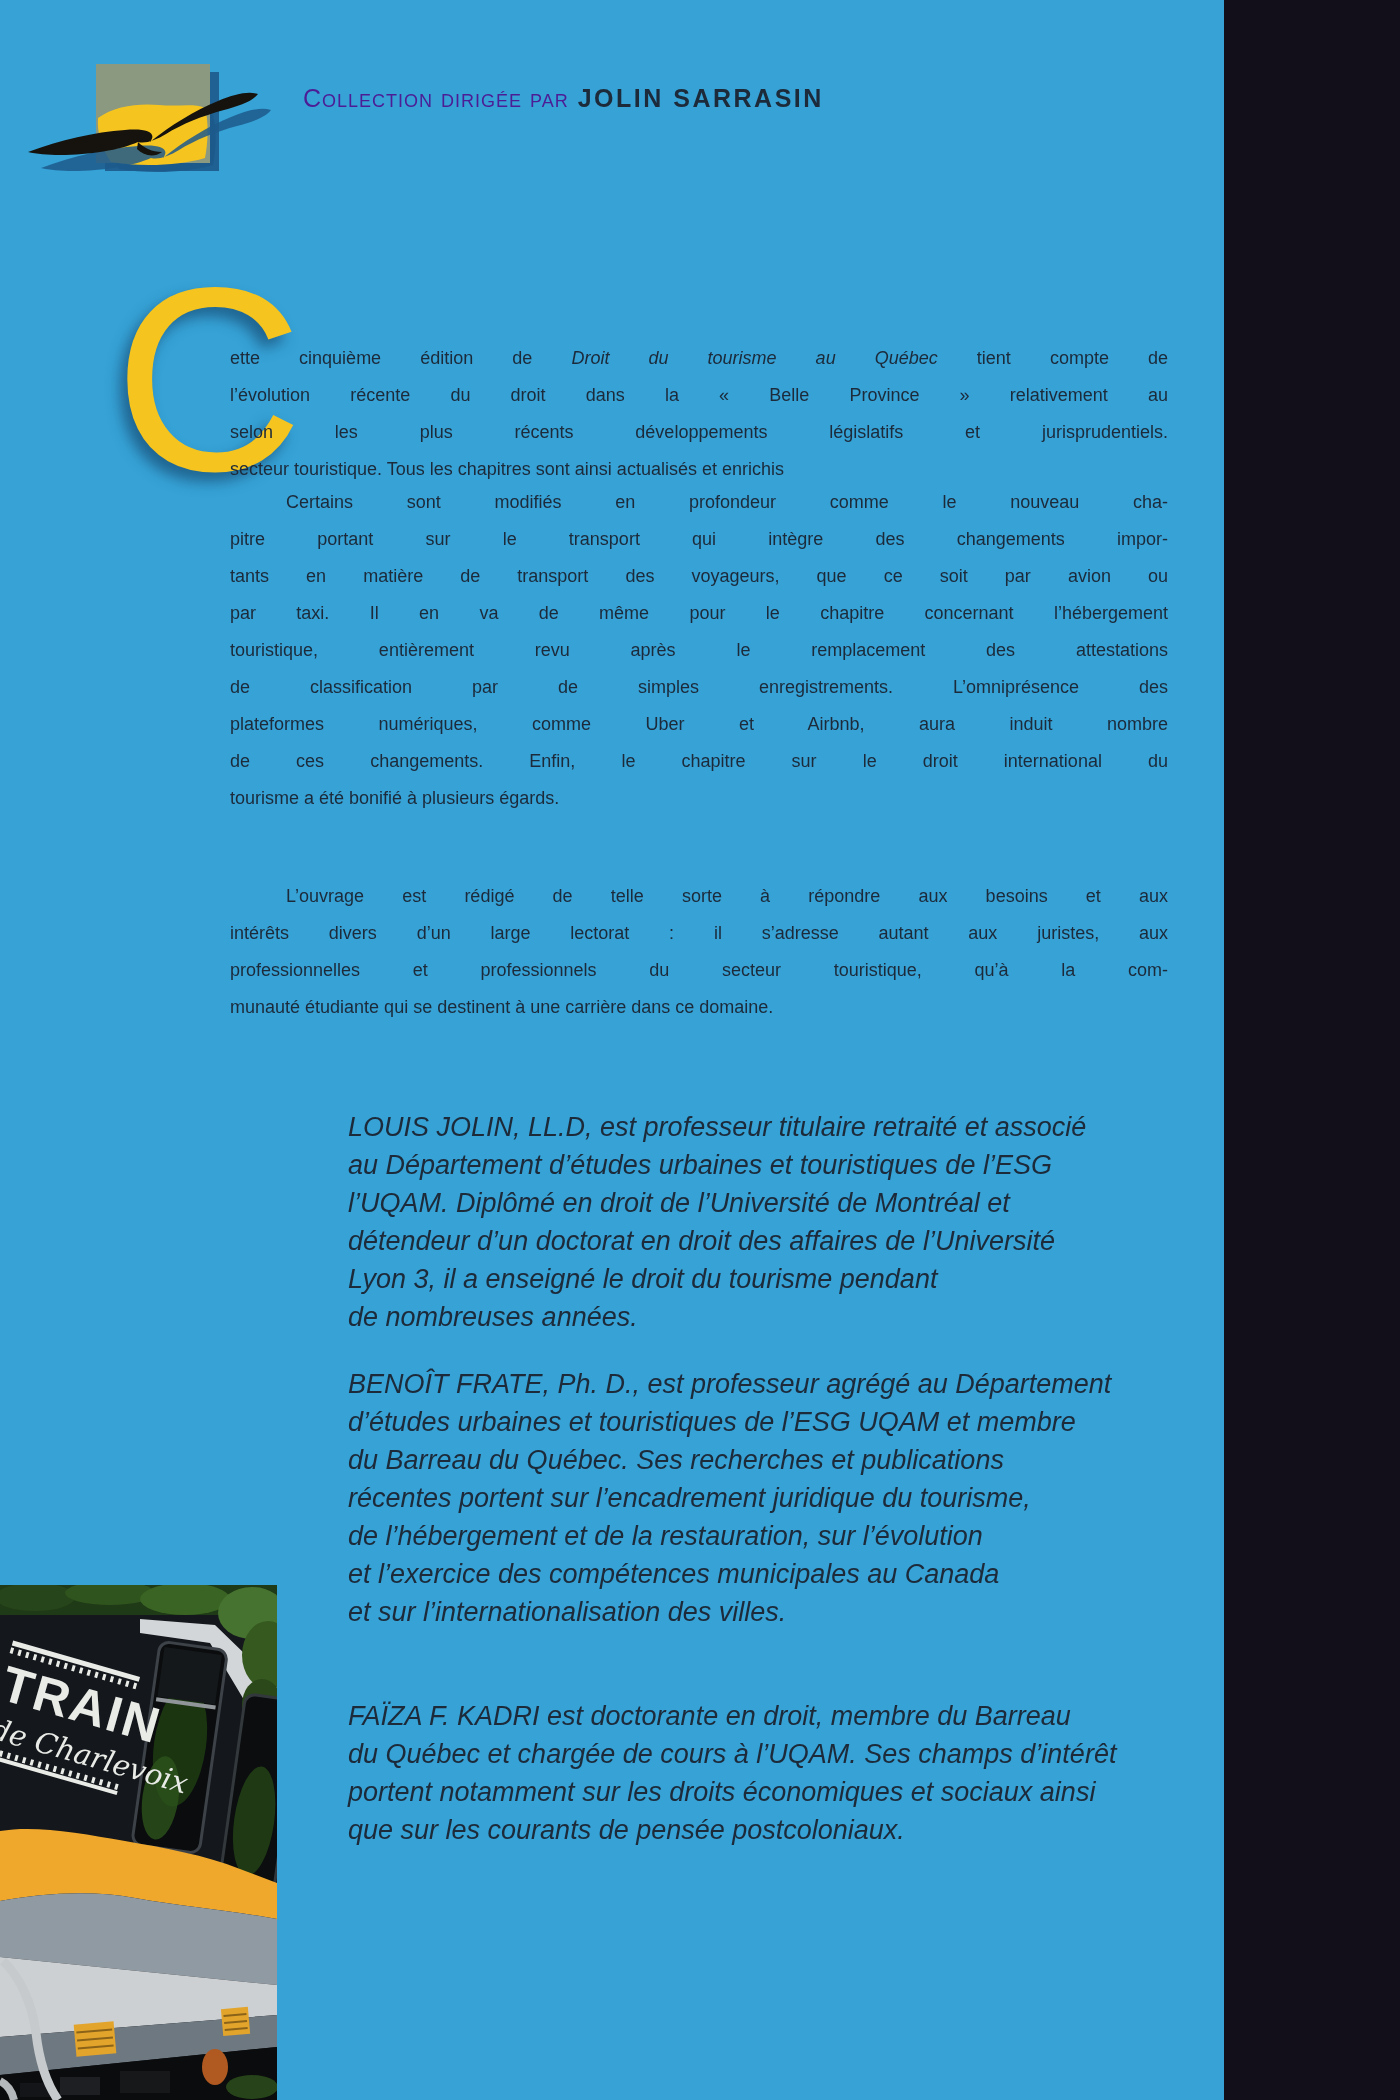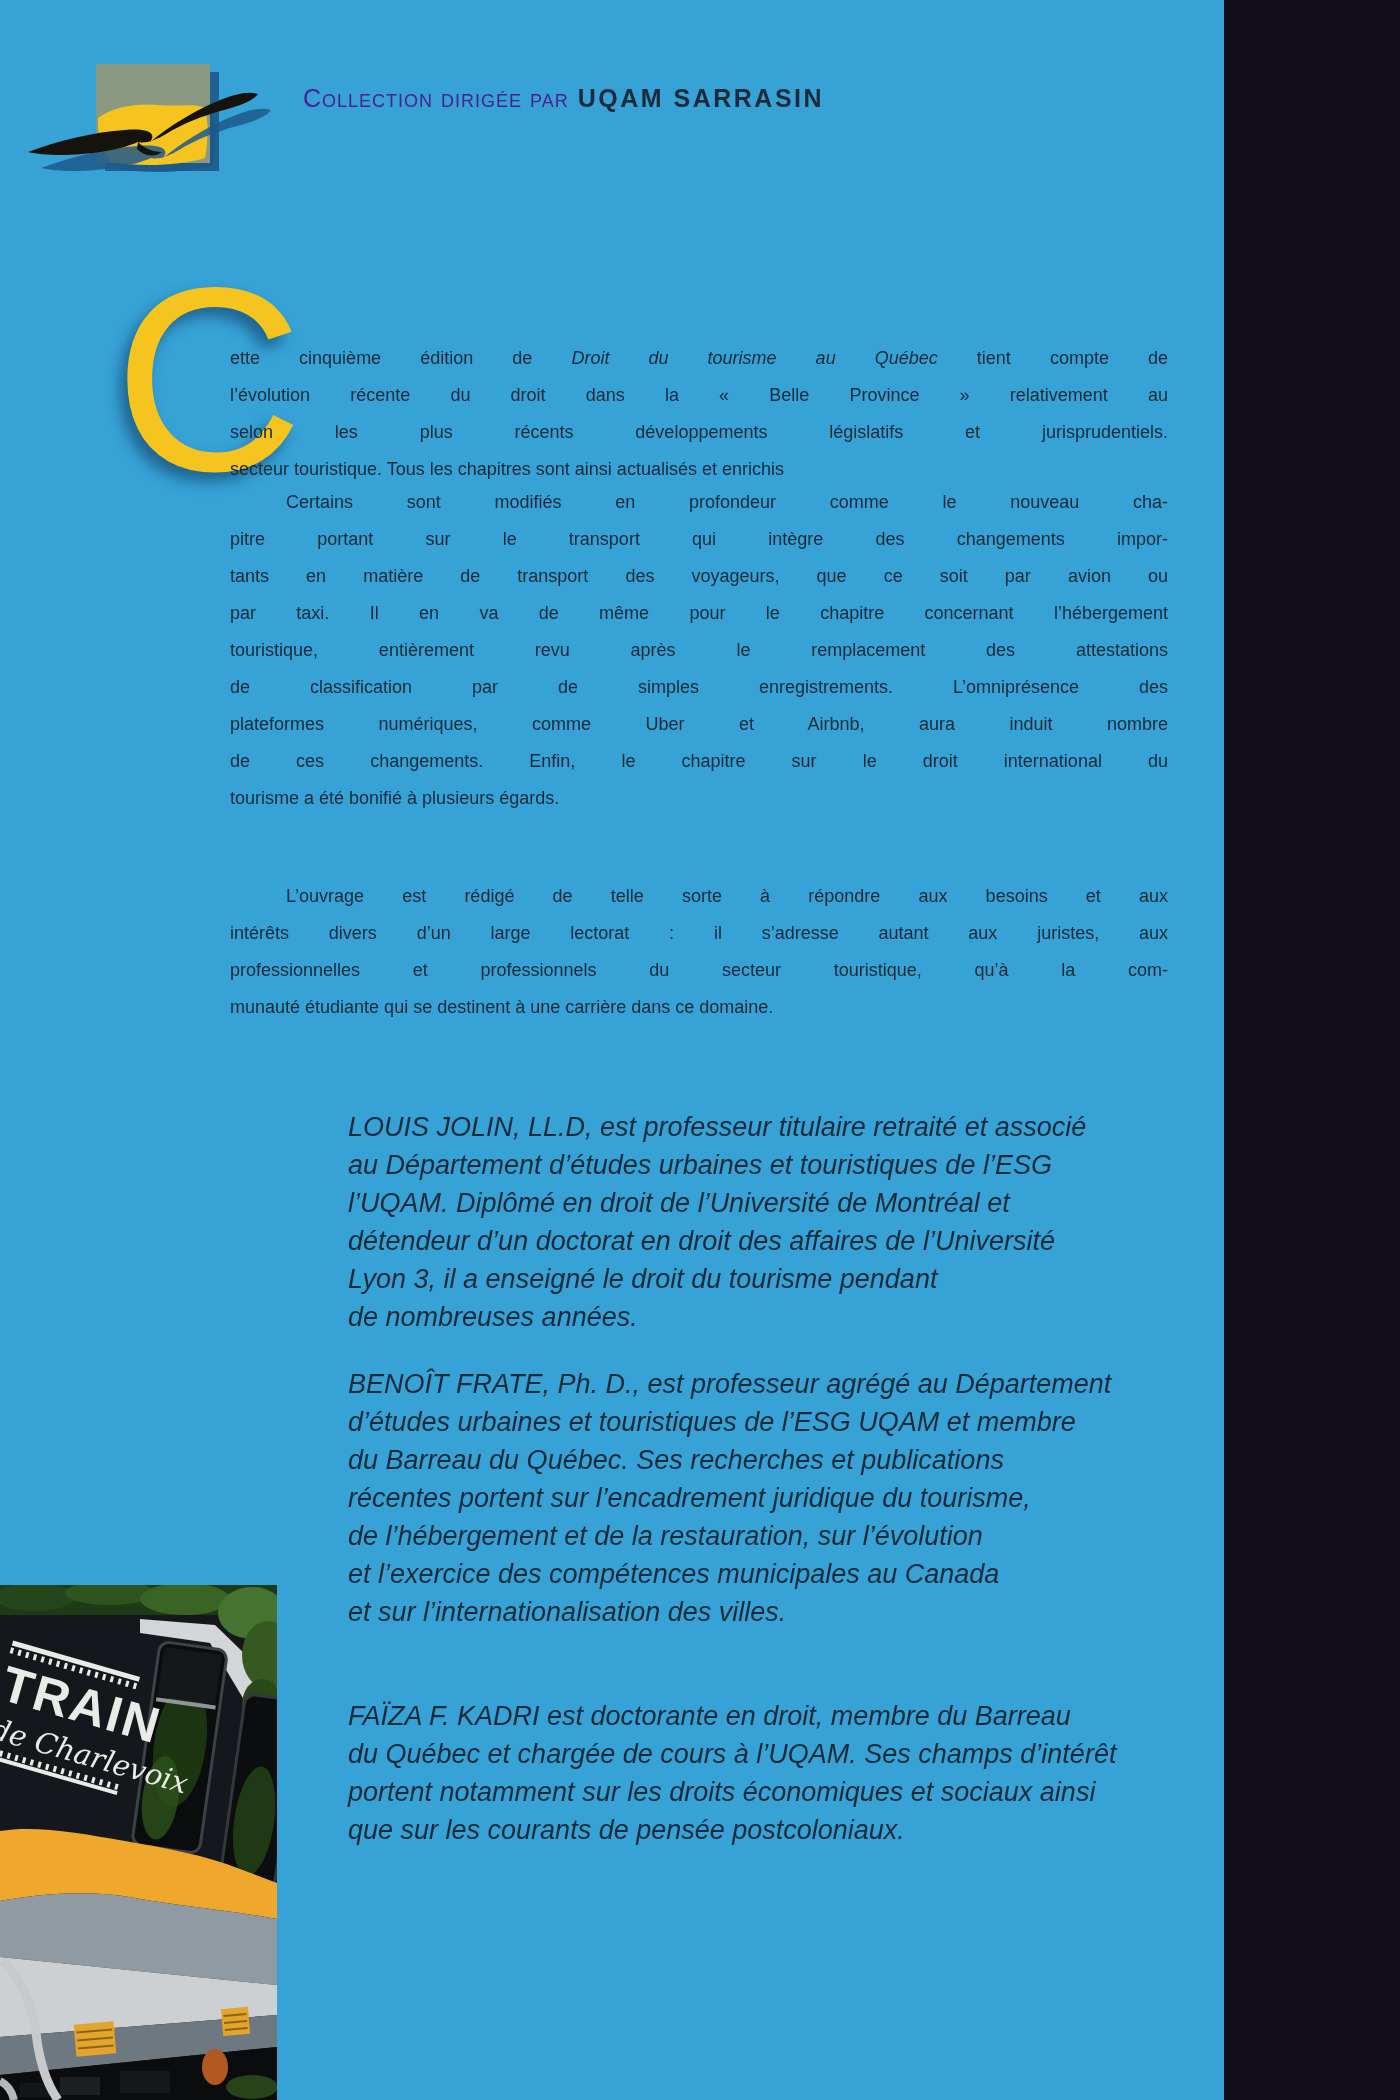--- a/index.html
+++ b/index.html
@@ -43,21 +43,21 @@
       <path d="M86,77 C 102,65 127,62 147,64 C 166,66 182,62 193,67 C 197,82 196,102 193,117 C 167,125 127,126 99,121 C 89,107 85,91 86,77 Z" fill="#1d5a8c" opacity="0.9"></path>
       <rect x="76" y="16" width="114" height="99" fill="#8a997f"></rect>
       <path d="M78,70 C 94,58 119,55 139,57 C 158,59 174,55 185,60 C 189,75 188,95 185,110 C 159,118 119,119 91,114 C 81,100 77,84 78,70 Z" fill="#f6c41f"></path>
       <path d="M15,113 C 47,101 82,93 112,91 C 132,89 145,93 137,103 C 157,87 182,71 205,62 C 222,55 235,52 245,55 C 239,63 225,67 211,71 C 189,77 169,85 153,95 C 143,101 133,105 125,103 C 107,111 77,116 47,116 C 35,116 23,115 15,113 Z" fill="#1d5a8c" opacity="0.85" transform="translate(6,7)"></path>
       <path d="M8,104 C 40,92 75,84 105,82 C 125,80 138,84 130,94 C 150,78 175,62 198,53 C 215,46 228,43 238,46 C 232,54 218,58 204,62 C 182,68 162,76 146,86 C 136,92 126,96 118,94 C 100,102 70,107 40,107 C 28,107 16,106 8,104 Z" fill="#16130e"></path>
       <path d="M118,94 C 124,100 132,104 142,104 C 134,110 124,108 117,101 Z" fill="#16130e"></path>
     </svg>
   </div>
 
   <div class="collection">
-    <span class="coll-prefix">Collection dirigée par</span><span class="coll-name">UQAM SARRASIN</span>
+    <span class="coll-prefix">Collection dirigée par</span><span class="coll-name">JOLIN SARRASIN</span>
   </div>
 
   <div class="dropcap">C</div>
 
   <div class="para p1">
     <div class="jline"><span>ette cinquième édition de </span><i>Droit du tourisme au Québec</i><span> tient compte de</span></div>
     <div class="lines">
         <div class="jline">l’évolution récente du droit dans la « Belle Province » relativement au</div>
         <div class="jline">selon les plus récents développements législatifs et jurisprudentiels.</div>
         <div class="jline">secteur touristique. Tous les chapitres sont ainsi actualisés et enrichis</div>

